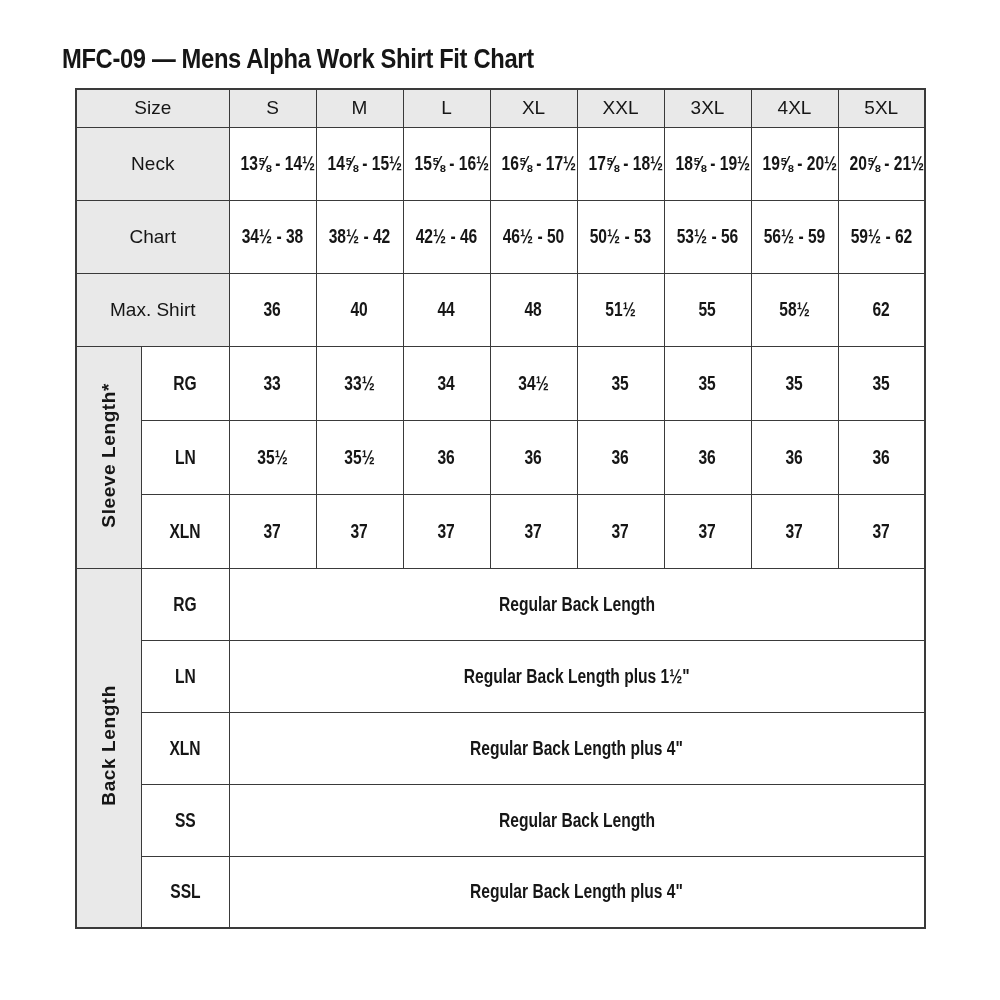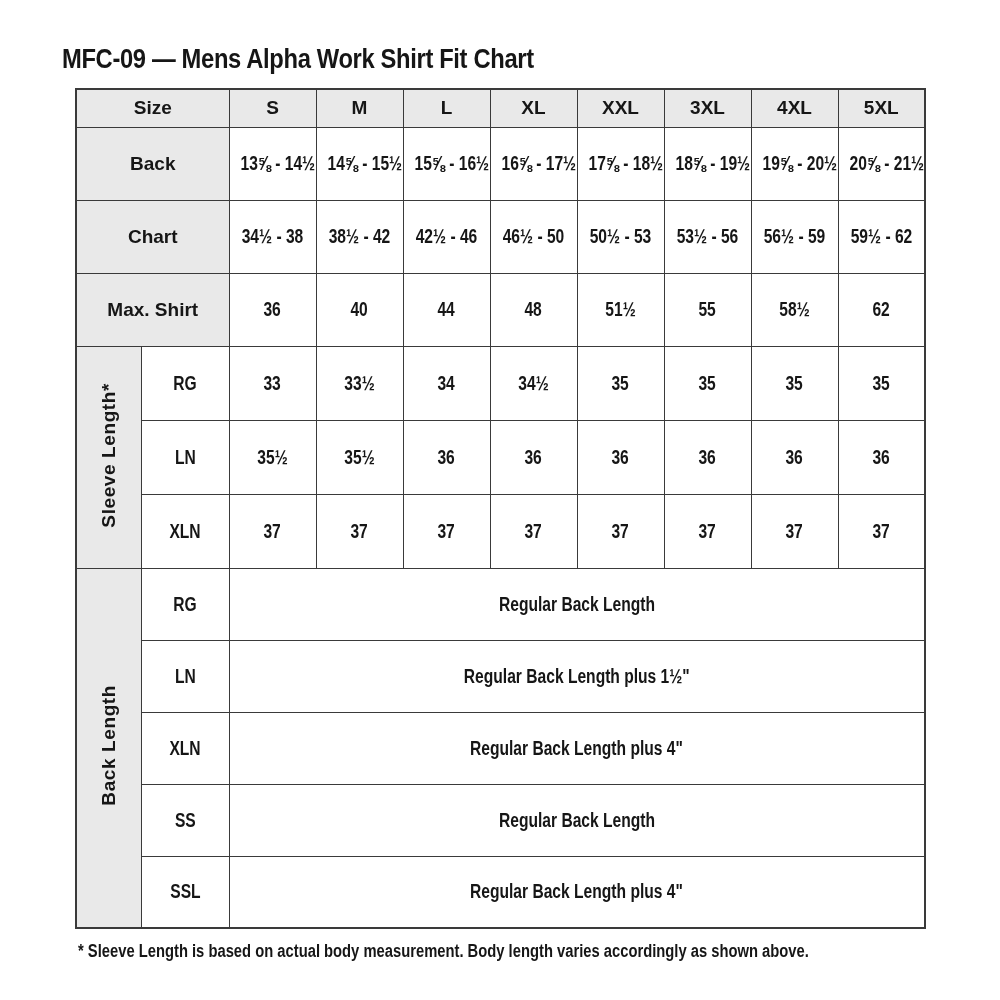--- a/index.html
+++ b/index.html
@@ -26,21 +26,21 @@
     border: 2px solid #3a3a3a;
   }
   .fit-chart th, .fit-chart td {
     border: 1px solid #3a3a3a;
     text-align: center; vertical-align: middle;
     padding: 0;
   }
   tr.hdr th { height: 38px; }
   .hd {
     background: #e9e9e9;
-    font-size: 19px; font-weight: bold;
+    font-size: 19px; font-weight: normal;
   }
   tr.measure th, tr.measure td { height: 73px; }
   tr.sleeve  th, tr.sleeve  td { height: 74px; }
   tr.back    th, tr.back    td { height: 72px; }
 
   th.vert { background: #e9e9e9; }
   th.vert .vtext {
     display: inline-block;
     writing-mode: vertical-rl;
     transform: rotate(180deg);
@@ -91,21 +91,21 @@
       <th class="hd">M</th>
       <th class="hd">L</th>
       <th class="hd">XL</th>
       <th class="hd">XXL</th>
       <th class="hd">3XL</th>
       <th class="hd">4XL</th>
       <th class="hd">5XL</th>
     </tr>
 
     <tr class="measure">
-      <th colspan="2" class="hd">Back</th>
+      <th colspan="2" class="hd">Neck</th>
       <td><span class="cond">13⅝ - 14½</span></td>
       <td><span class="cond">14⅝ - 15½</span></td>
       <td><span class="cond">15⅝ - 16½</span></td>
       <td><span class="cond">16⅝ - 17½</span></td>
       <td><span class="cond">17⅝ - 18½</span></td>
       <td><span class="cond">18⅝ - 19½</span></td>
       <td><span class="cond">19⅝ - 20½</span></td>
       <td><span class="cond">20⅝ - 21½</span></td>
     </tr>
 
@@ -185,17 +185,14 @@
       <th><span class="cond">SS</span></th>
       <td colspan="8"><span class="cond">Regular Back Length</span></td>
     </tr>
     <tr class="back">
       <th><span class="cond">SSL</span></th>
       <td colspan="8"><span class="cond">Regular Back Length plus 4"</span></td>
     </tr>
   </tbody>
     </table>
 
-  <div class="footnote">
-    <span class="cond">* Sleeve Length is based on actual body measurement. Body length varies accordingly as shown above.</span>
-  </div>
 
 </div>
 
 </body></html>

